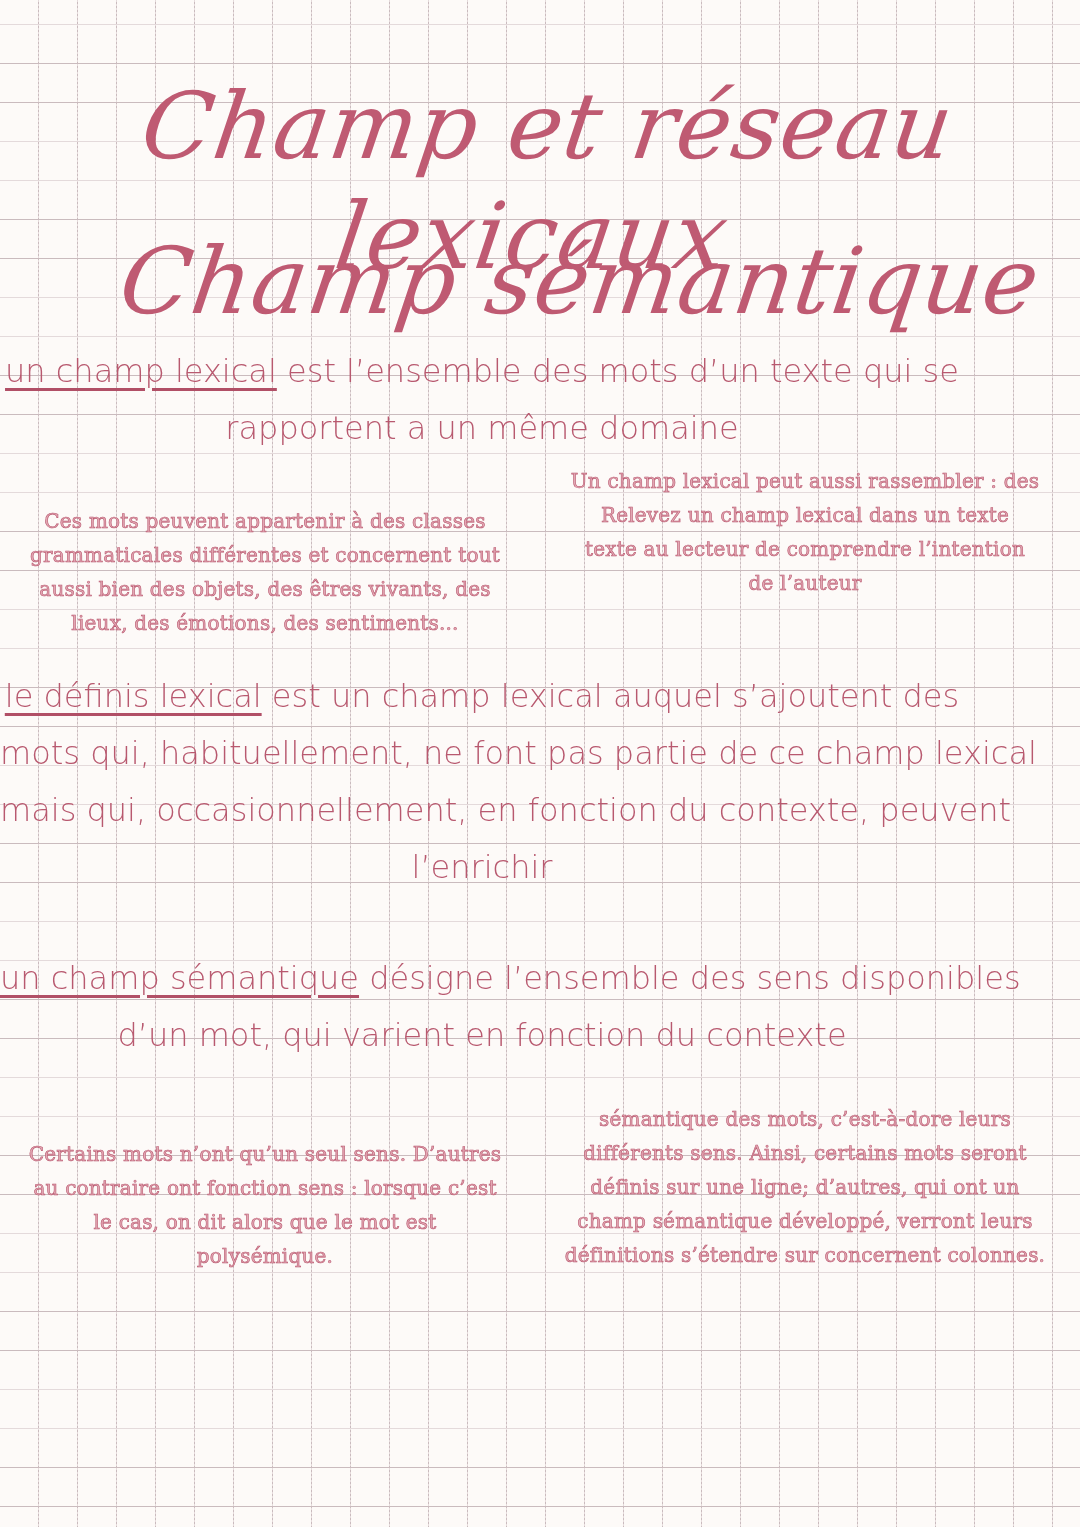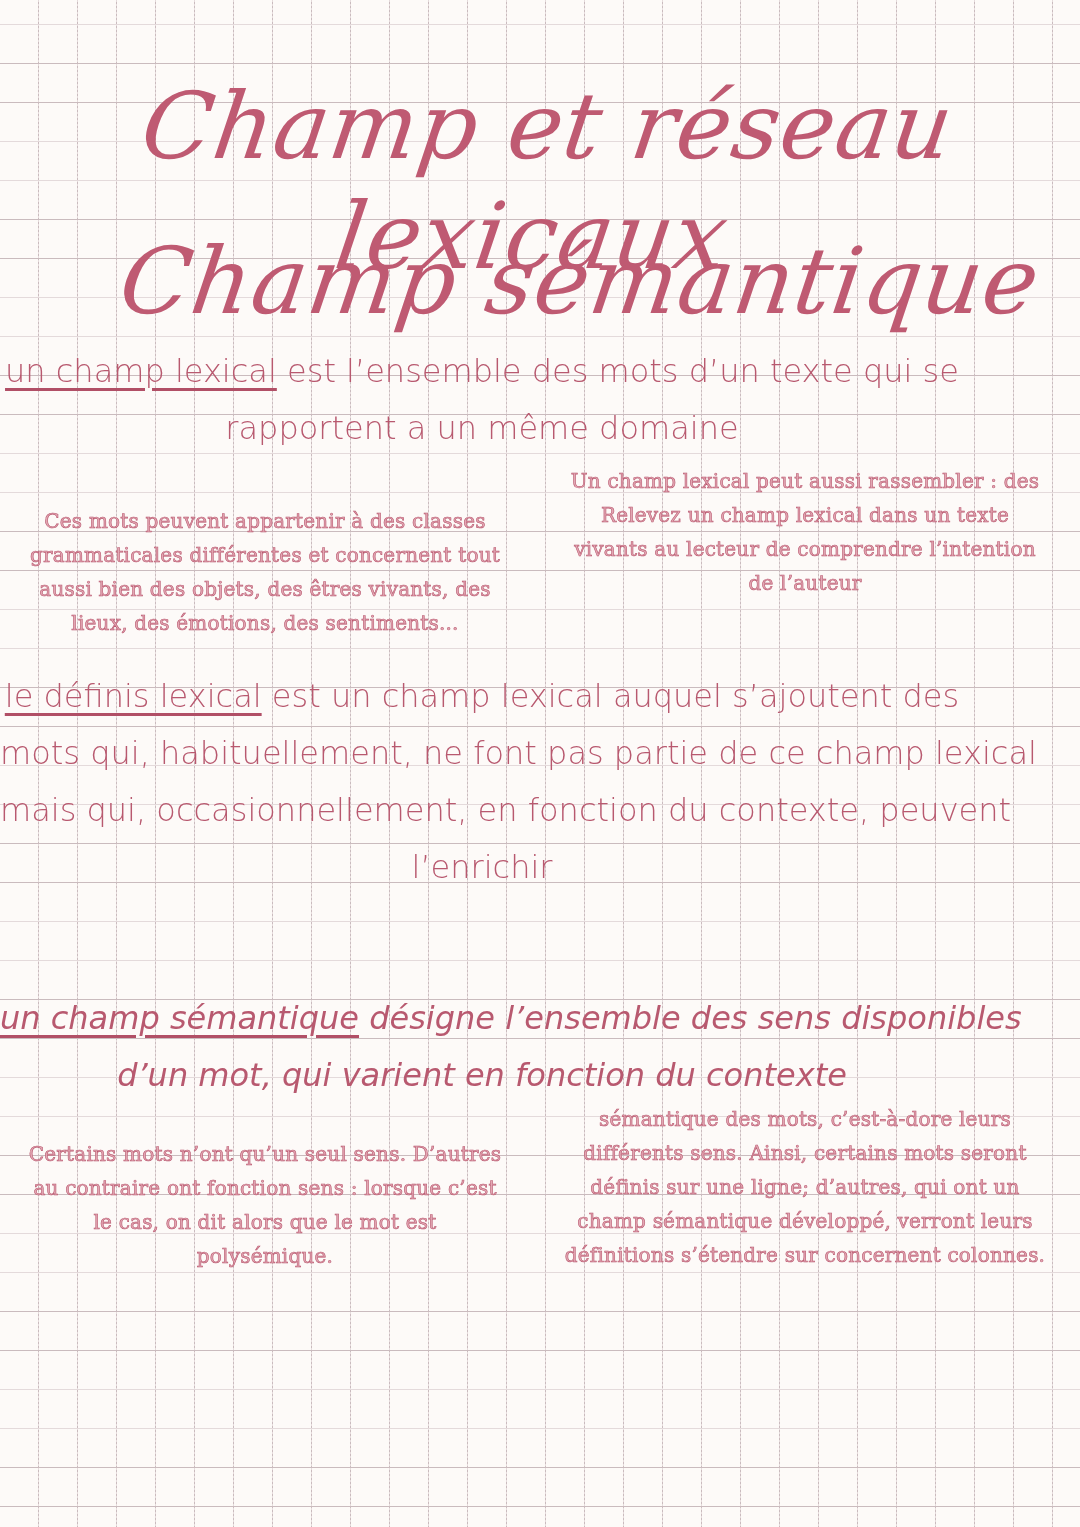--- a/index.html
+++ b/index.html
@@ -72,21 +72,21 @@
       line-height: 57px;
     }
     .lead u, .lead .term {
       text-decoration: underline;
       text-decoration-thickness: 3px;
       text-underline-offset: 6px;
       text-decoration-color: #b14f66;
     }
     .lead-1 { top: 343px; }
     .lead-2 { top: 668px; }
-    .lead-3 { top: 990px; font-style: italic; }
+    .lead-3 { top: 950px; }
     .note {
       position: absolute;
       text-align: center;
       font-family: "DejaVu Serif", serif;
       font-size: 20px;
       line-height: 34px;
       color: #e3a7b3;
       -webkit-text-stroke: 0.6px #b9586f;
       letter-spacing: 0.2px;
     }
@@ -115,21 +115,21 @@
   <div class="note note-1">
     <span class="line">Ces mots peuvent appartenir à des classes</span>
     <span class="line">grammaticales différentes et concernent tout</span>
     <span class="line">aussi bien des objets, des êtres vivants, des</span>
     <span class="line">lieux, des émotions, des sentiments...</span>
   </div>
 
   <div class="note note-2">
     <span class="line">Un champ lexical peut aussi rassembler : des</span>
     <span class="line">Relevez un champ lexical dans un texte</span>
-    <span class="line">vivants au lecteur de comprendre l’intention</span>
+    <span class="line">texte au lecteur de comprendre l’intention</span>
     <span class="line">de l’auteur</span>
   </div>
 
   <div class="lead lead-2">
     <span class="line"><span class="term">le définis lexical</span><span> est un champ lexical auquel s’ajoutent des</span></span>
     <span class="line">mots qui, habituellement, ne font pas partie de ce champ lexical</span>
     <span class="line">mais qui, occasionnellement, en fonction du contexte, peuvent</span>
     <span class="line">l’enrichir</span>
   </div>
 

